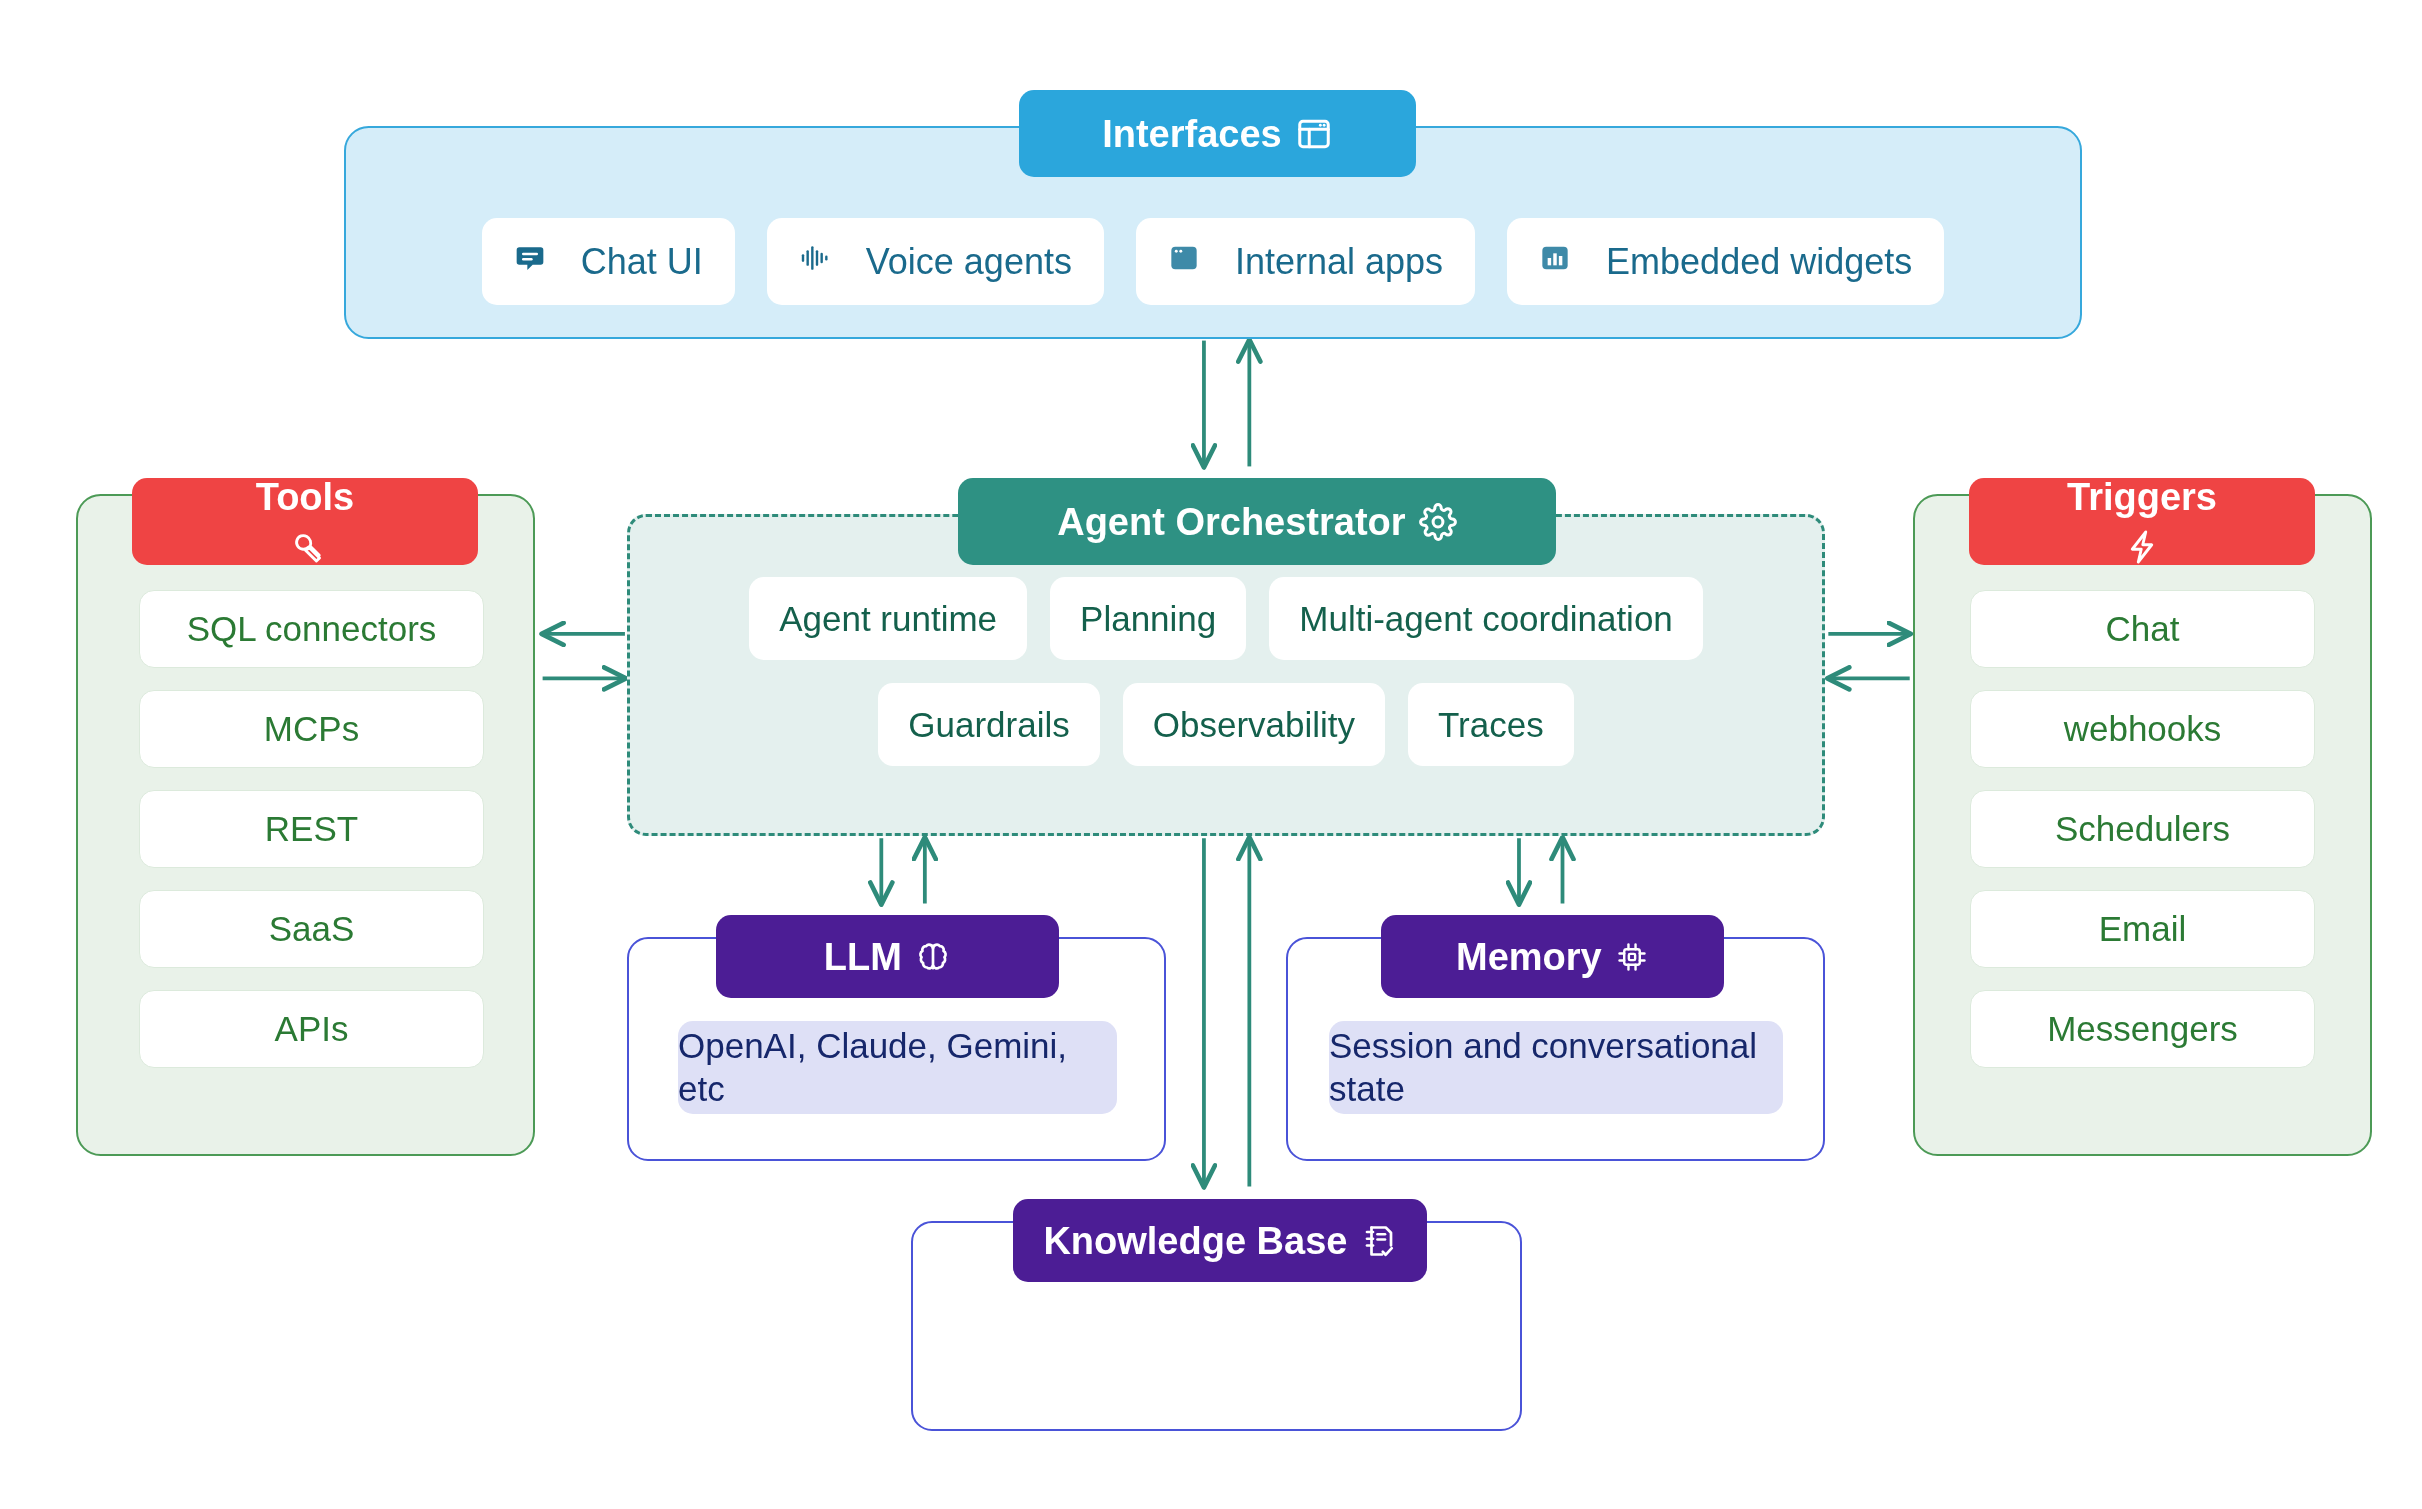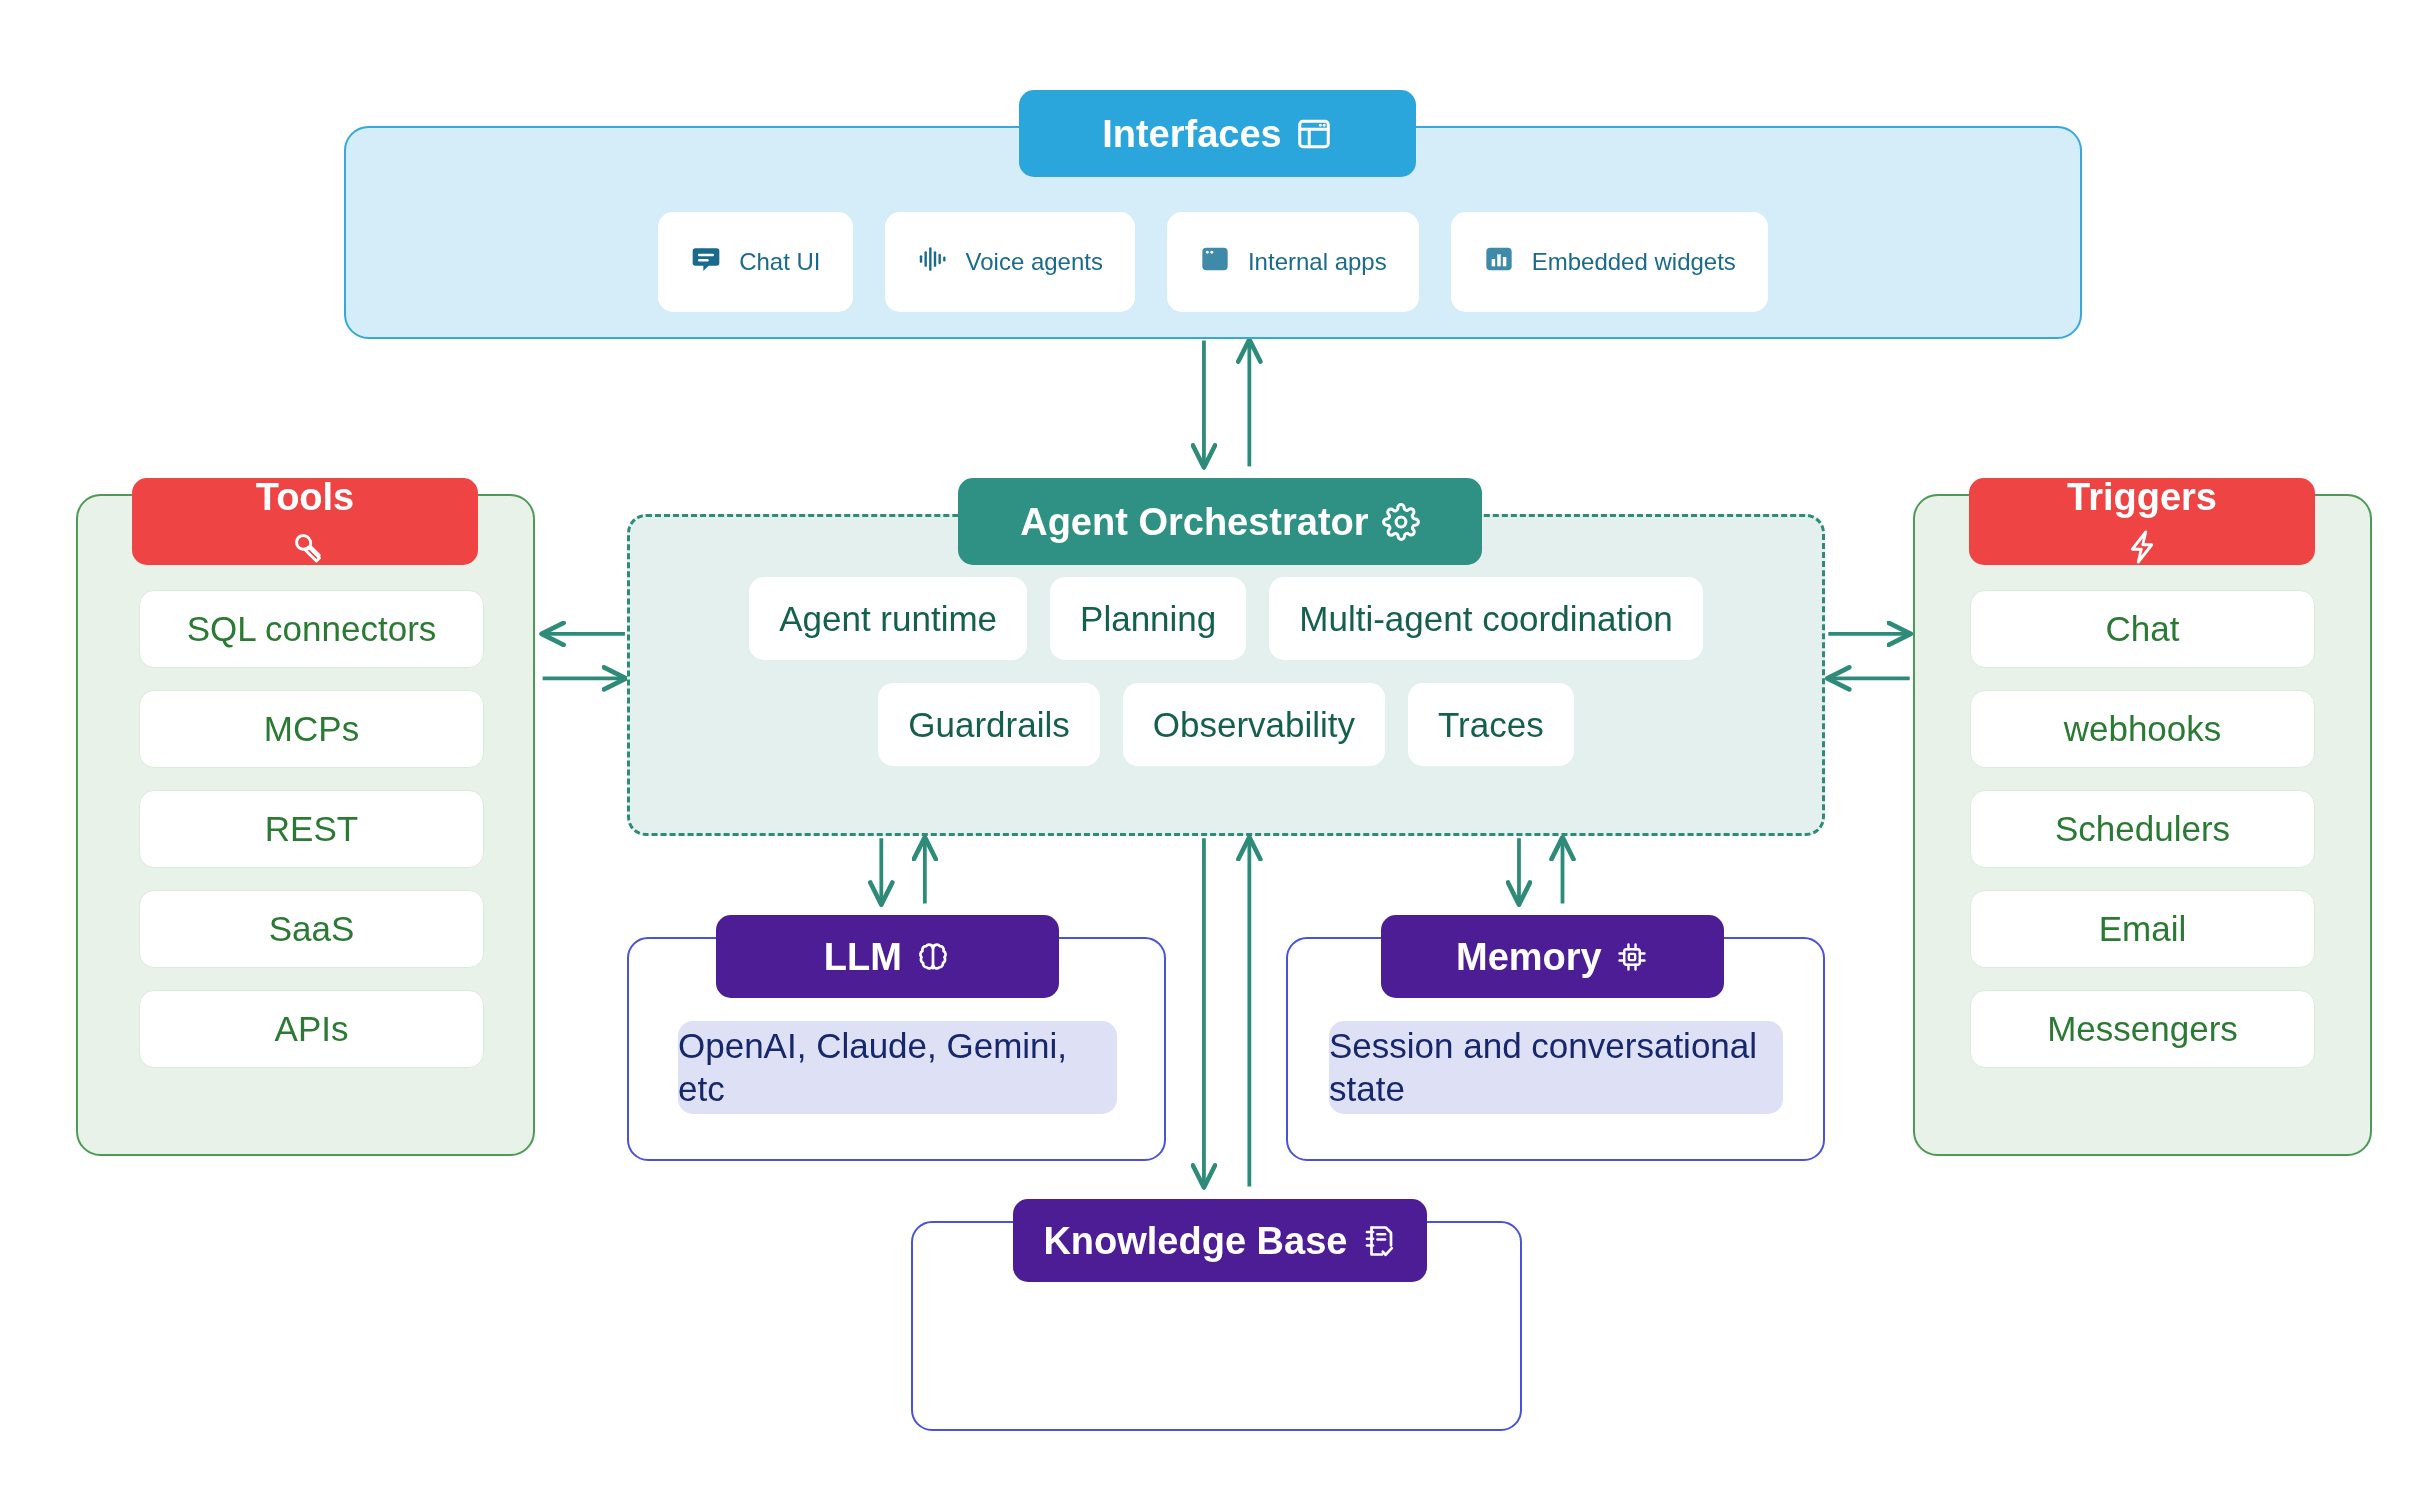--- a/index.html
+++ b/index.html
@@ -41,41 +41,41 @@
   #interfaces-badge {
     left: 1019px; top: 82px; width: 397px; height: 87px;
     background: #2BA6DC; font-size: 38px;
   }
   #interfaces-row {
     position: absolute; left: 344px; top: 216px; width: 1738px; height: 91px;
     display: flex; align-items: center; justify-content: center; gap: 32px;
     z-index: 5;
   }
   .iface-chip {
-    height: 100px;
-    background: #ffffff;
-    border-radius: 15px;
-    display: flex; align-items: center; gap: 17px;
+    height: 87px;
+    background: #ffffff;
+    border-radius: 15px;
+    display: flex; align-items: center; gap: 35px;
     padding: 0 32px;
     color: #1A6A8C;
-    font-size: 24px;
+    font-size: 36px;
     white-space: nowrap;
   }
 
   
   #orchestrator-panel {
     position: absolute;
     left: 627px; top: 514px; width: 1198px; height: 322px;
     background: #E4F0EE;
     border: 3.8px dashed #2E8B7A;
     border-radius: 19px;
     z-index: 2;
   }
   #orchestrator-badge {
-    left: 958px; top: 470px; width: 524px; height: 87px;
+    left: 958px; top: 470px; width: 598px; height: 87px;
     background: #2E9183; font-size: 38px;
   }
   #orch-rows {
     position: absolute; left: 627px; top: 566px; width: 1198px; height: 270px;
     z-index: 5;
     display: flex; flex-direction: column; justify-content: flex-start; align-items: center; gap: 23px;
     padding-top: 11.4px;
   }
   .orch-row { display: flex; gap: 23px; justify-content: center; }
   .orch-chip {

